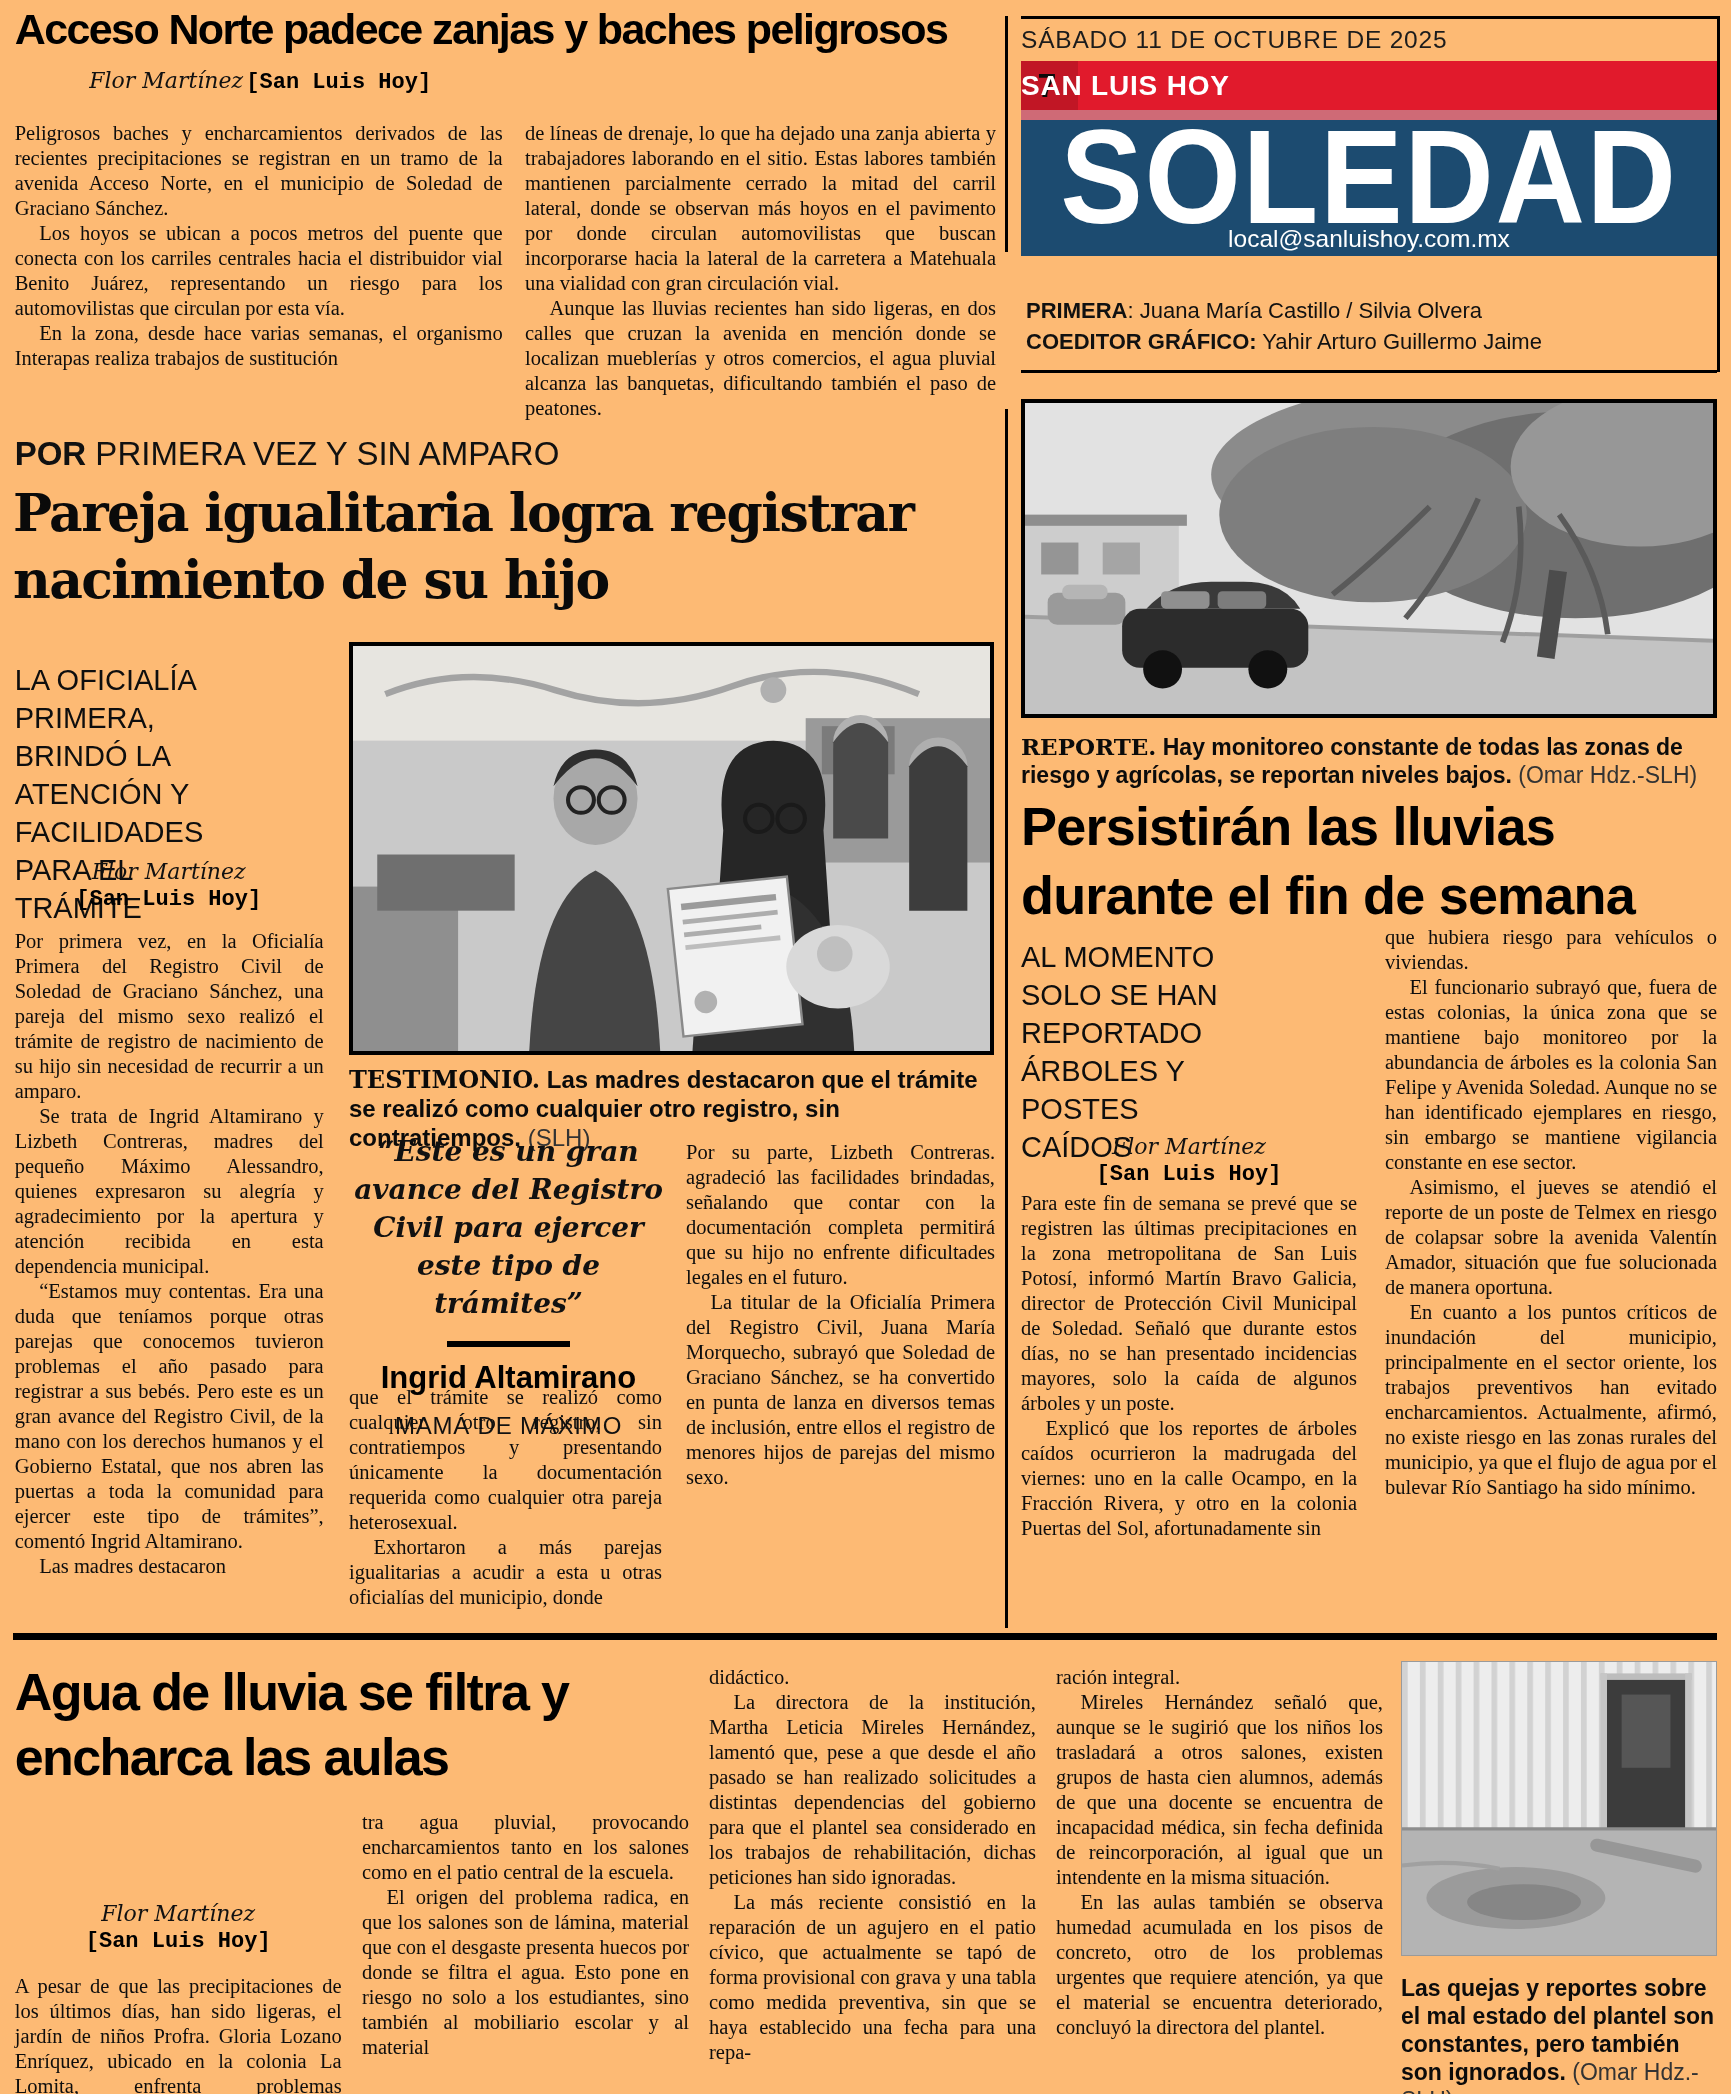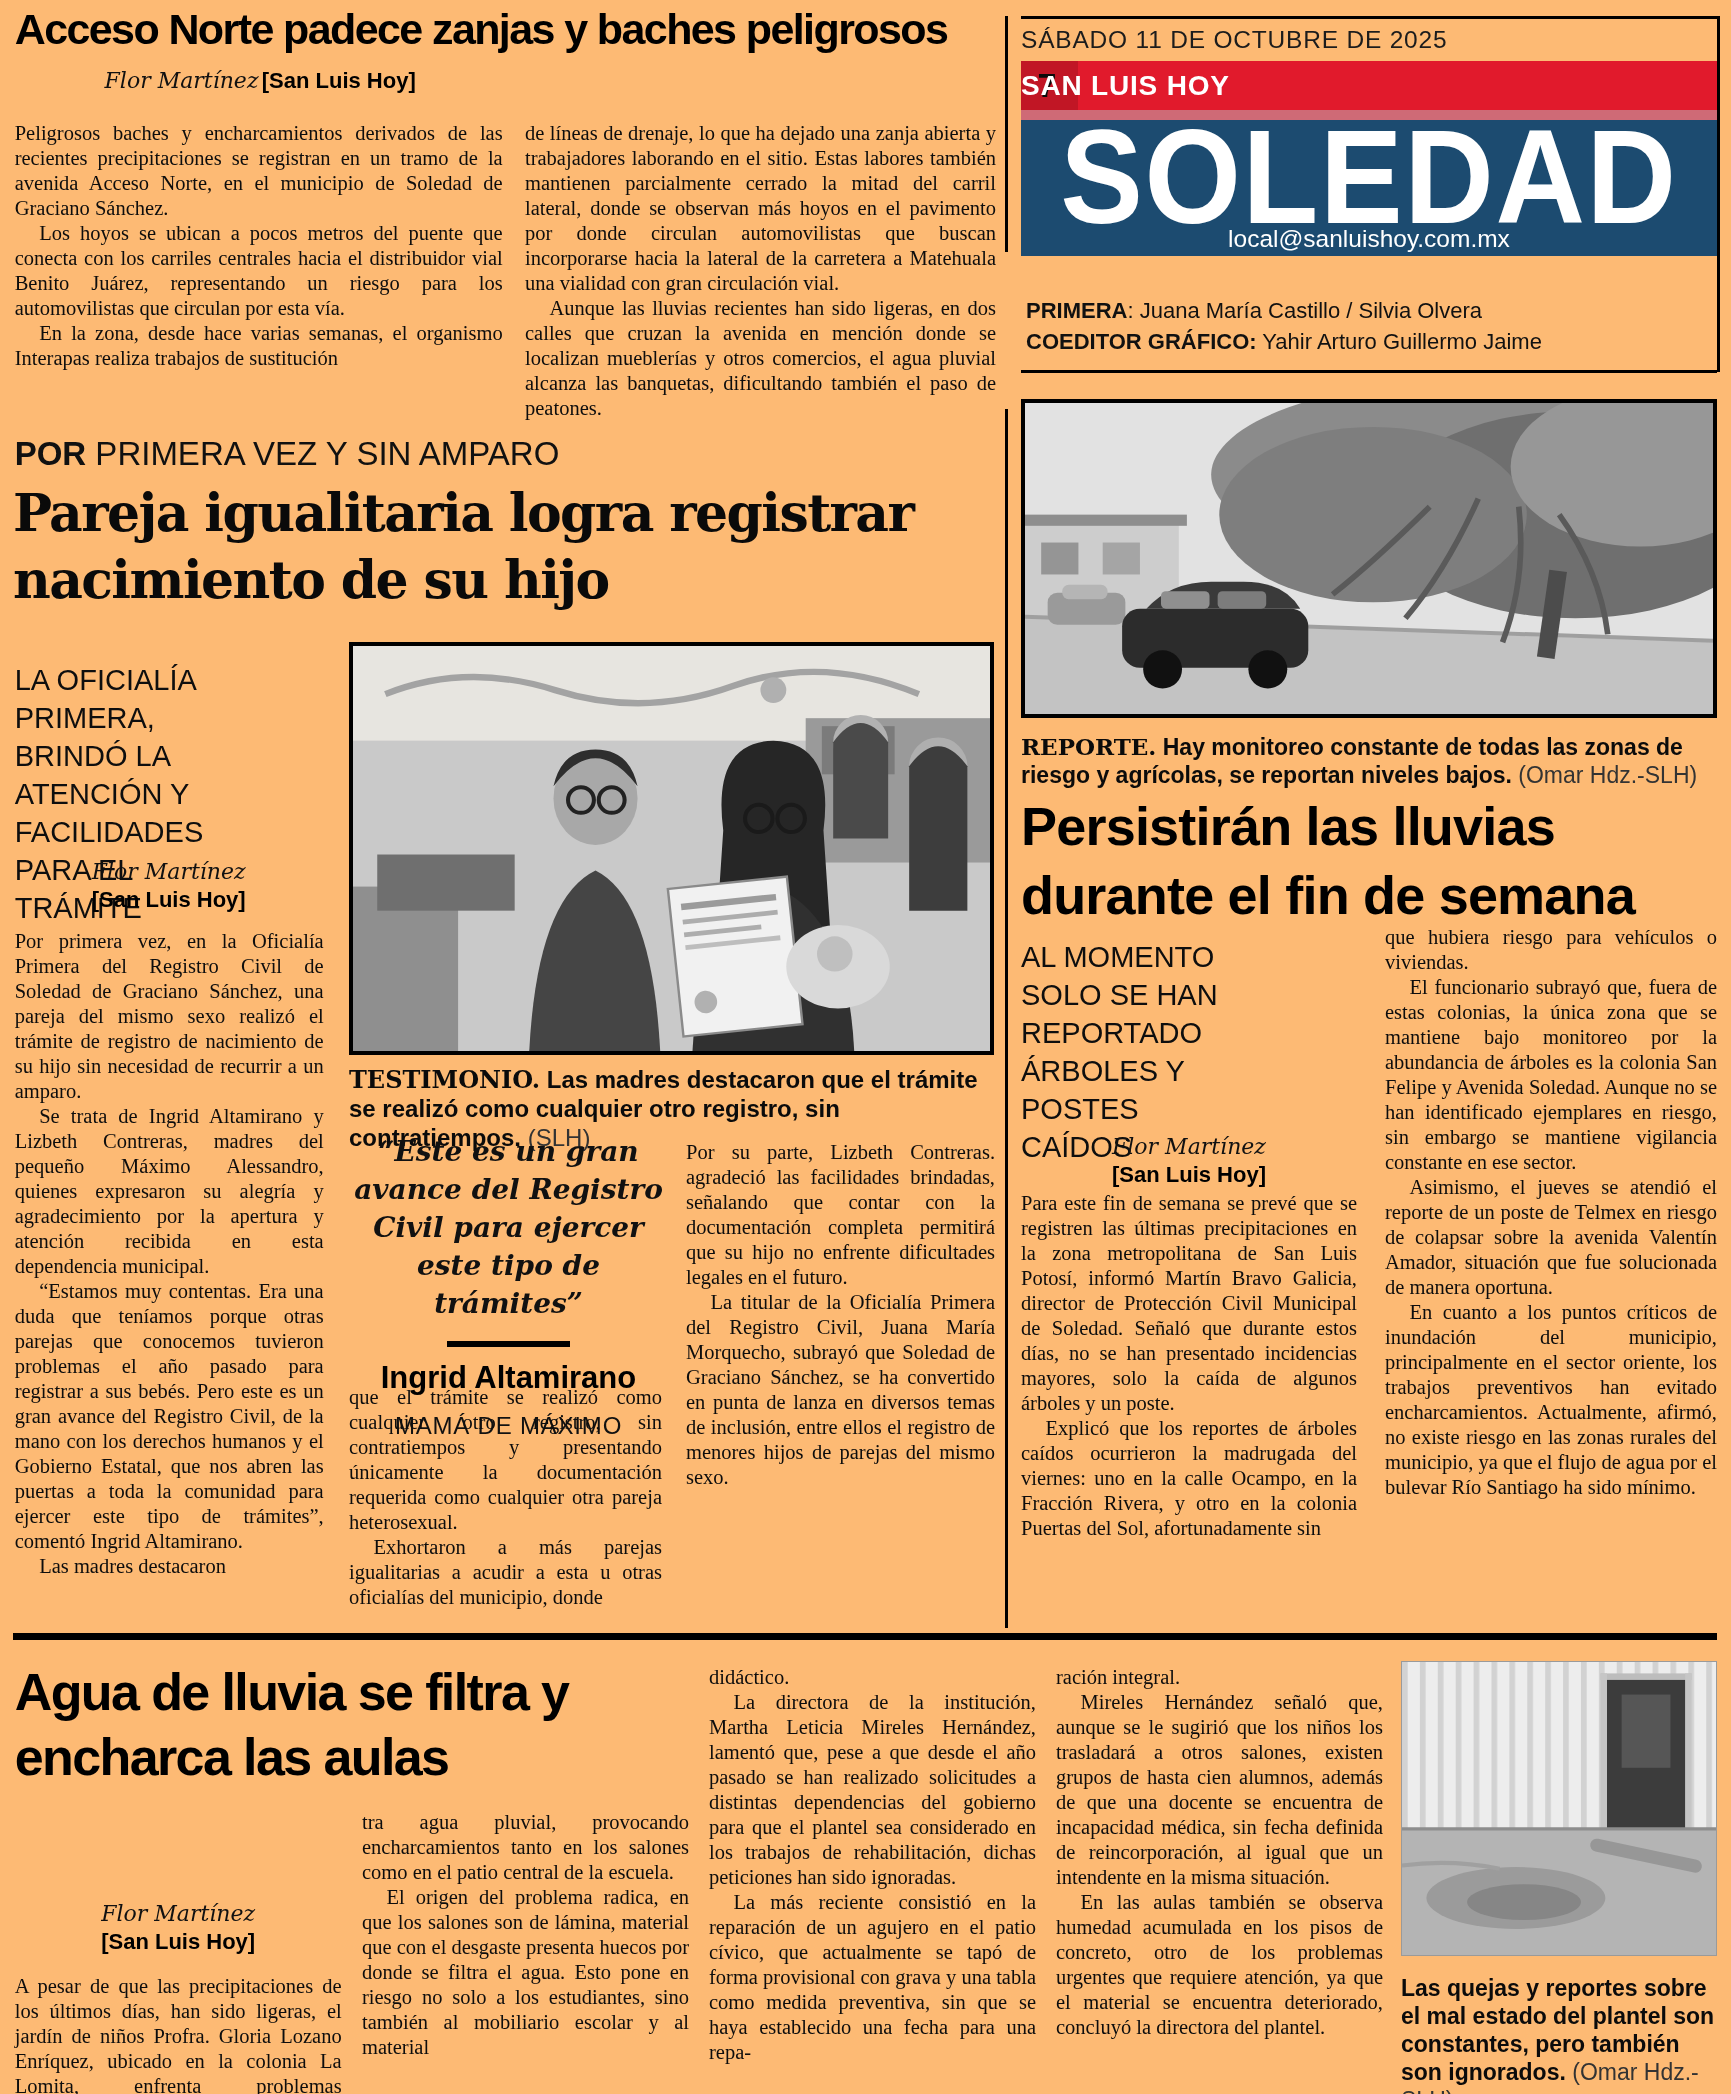--- a/index.html
+++ b/index.html
@@ -16,21 +16,21 @@
   .hl-sans{font-family:"Liberation Sans",sans-serif;font-weight:bold;color:#000;letter-spacing:-1.6px;}
   .hl-slab{font-family:"DejaVu Serif",serif;font-weight:bold;color:#0a0a0a;letter-spacing:-1.6px;}
 
   .kicker{font-family:"Liberation Sans",sans-serif;font-size:33px;color:#111;letter-spacing:0;}
   .kicker b{font-weight:bold;}
 
   .deck{font-family:"Liberation Sans",sans-serif;font-weight:400;font-size:29px;line-height:38px;color:#0e0e0e;}
 
   .byline{text-align:center;}
   .byline .author{font-family:"DejaVu Serif",serif;font-style:italic;font-size:22px;line-height:28px;color:#111;}
-  .byline .outlet{font-family:Liberation Sans, sans-serif;font-weight:bold;font-size:22px;line-height:28px;color:#000;}
+  .byline .outlet{font-family:Liberation Mono, monospace;font-weight:bold;font-size:22px;line-height:28px;color:#000;}
 
   .body-serif{font-size:20.5px;line-height:25px;text-align:justify;color:#0d0d0d;}
   .body-serif p{margin:0;text-indent:24.5px;}
   .body-serif p:first-child{text-indent:0;}
 
   .caption{font-family:"Liberation Sans",sans-serif;font-weight:bold;font-size:23px;line-height:28px;color:#0b0b0b;text-align:left;}
   .caption .lead{font-family:"DejaVu Serif",serif;font-weight:bold;}
   .caption .credit{font-weight:normal;color:#333;}
 
   .photo{background:#d6d6d6;}

